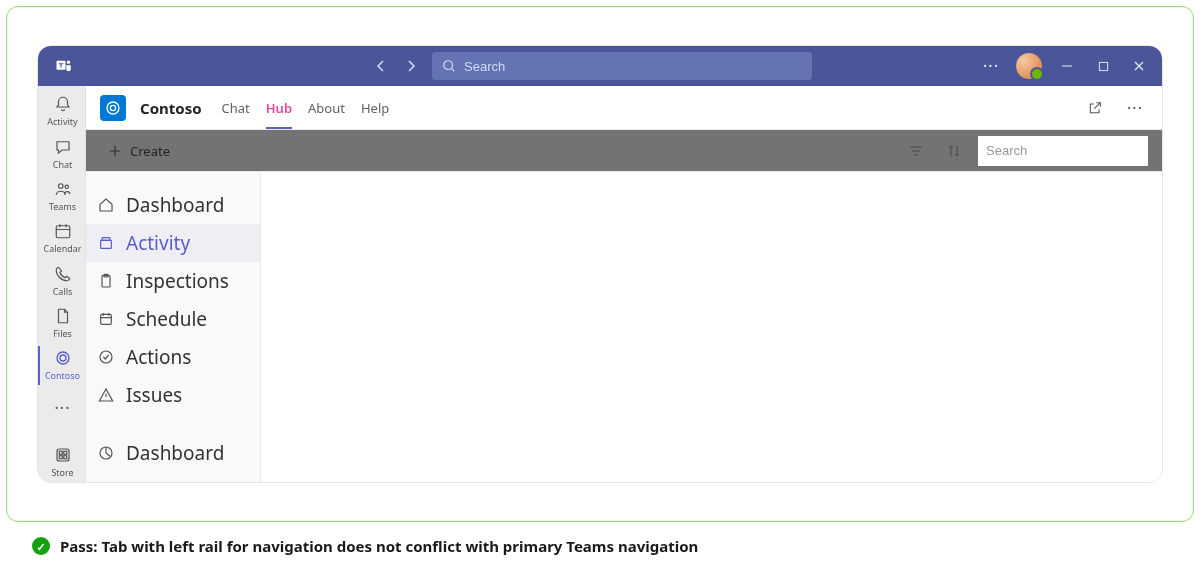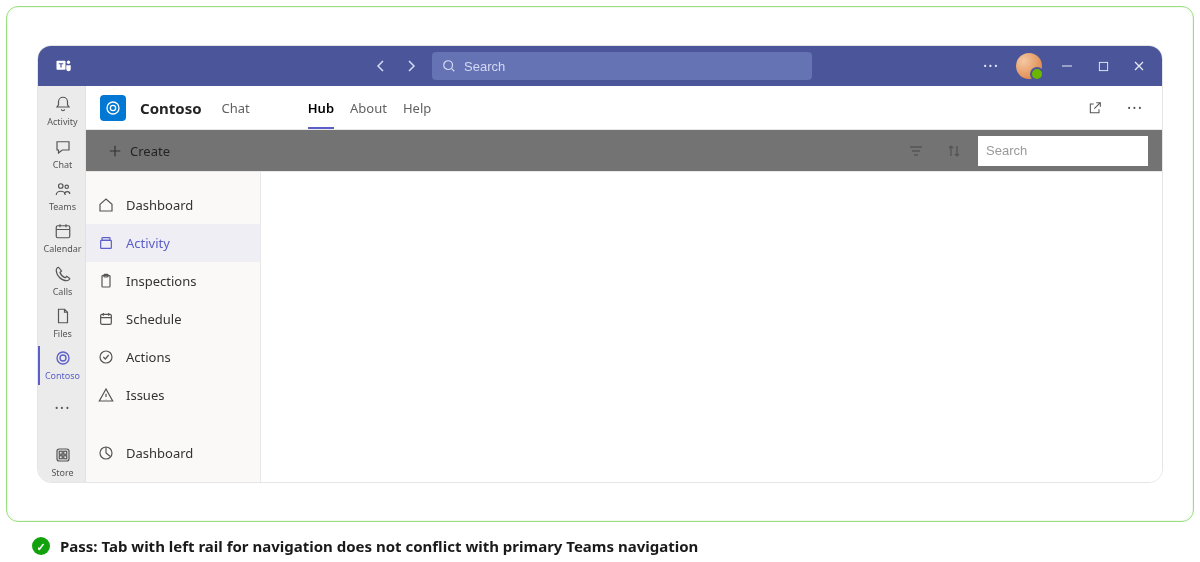--- a/index.html
+++ b/index.html
@@ -33,37 +33,37 @@
   .rail-sep { height: 10px; }
   .rail-item .lbl { font-size:9px; }
 
   
   .main { flex:1; display:flex; flex-direction:column; min-width:0; }
   .apphdr { height:44px; display:flex; align-items:center; border-bottom:1px solid #e8e8e8; padding: 0 14px; gap:14px; background:#fff;}
   .applogo { width:26px; height:26px; border-radius:4px; background:#0078d4; display:flex; align-items:center; justify-content:center; }
   .appname { font-weight:700; font-size:15px; }
   .tabs { display:flex; gap:16px; margin-left:6px; }
   .tab { font-size:13px; color:#616161; padding: 12px 0 10px; border-bottom:2px solid transparent; cursor:pointer;}
-  .tab.active { color:#000000; font-weight:600; border-bottom-color:#5b5fc7;margin-left:42px; }
+  .tab.active { color:#ec4899; font-weight:600; border-bottom-color:#5b5fc7; }
   .hdr-spacer { flex:1; }
   .hdr-ic { width:26px; height:26px; display:flex; align-items:center; justify-content:center; color:#555; border-radius:4px;}
   
   
   .toolbar { height:42px; display:flex; align-items:center; border-bottom:1px solid #e8e8e8; padding: 0 14px; gap:10px; background:#737373;}
   .create { display:flex; align-items:center; gap:8px; font-size:13px; color:#242424; padding:6px 8px; cursor:pointer;}
   .tb-spacer { flex:1; }
   .tb-ic { width:28px; height:28px; display:flex; align-items:center; justify-content:center; color:#555; cursor:pointer;}
   .tb-search { width: 170px; height:30px; display:flex; align-items:center; padding:0 8px; gap:10px; color:#999; background:#fff; }
   .tb-search input { border:0; outline:0; flex:1; font-size:13px; background:transparent;}
   .tb-search input::placeholder { color:#999; }
 
   
   .content { flex:1; display:flex; min-height:0; }
   .sidenav { width: 175px; border-right:1px solid #e8e8e8; background:#faf9f8; padding-top:14px; }
-  .sn-item { height:38px; display:flex; align-items:center; gap:12px; padding: 0 12px; font-size:13px; color:#333; cursor:pointer;}
+  .sn-item { height:38px; display:flex; align-items:center; gap:12px; padding: 0 12px; font-size:19px; color:#333; cursor:pointer;}
   .sn-item.active { color:#5b5fc7; background: rgba(91,95,199,.07);}
   .sn-item.active svg { stroke:#5b5fc7;}
   .sn-sep { height:20px; }
   .canvas { flex:1; background:#fff; }
 
   
   .pass { position:absolute; left: 32px; bottom: 6px; display:flex; align-items:center; gap:10px; font-size:15px; font-weight:700; color:#1a1a1a;}
   .pass .chk { width:18px; height:18px; background:#13a10e; border-radius:50%; display:flex; align-items:center; justify-content:center; color:#fff; font-size:11px; font-weight:900;}
 
   svg { overflow: visible; }

